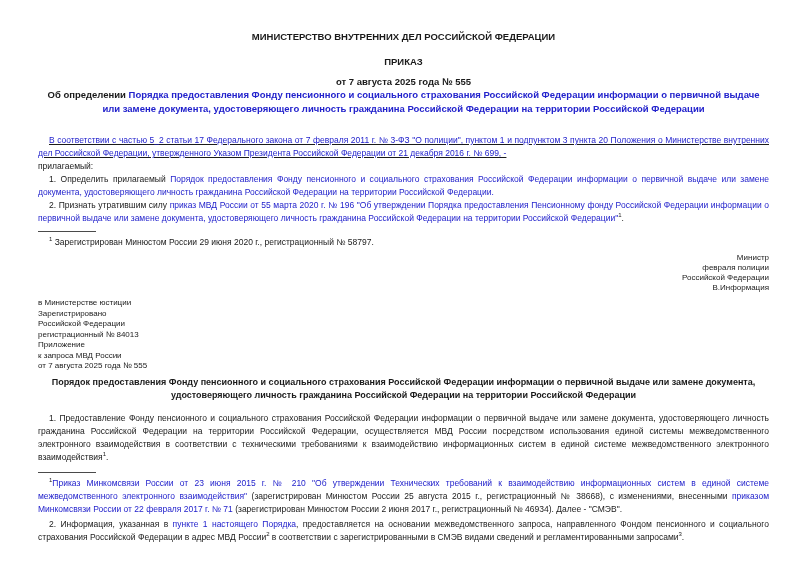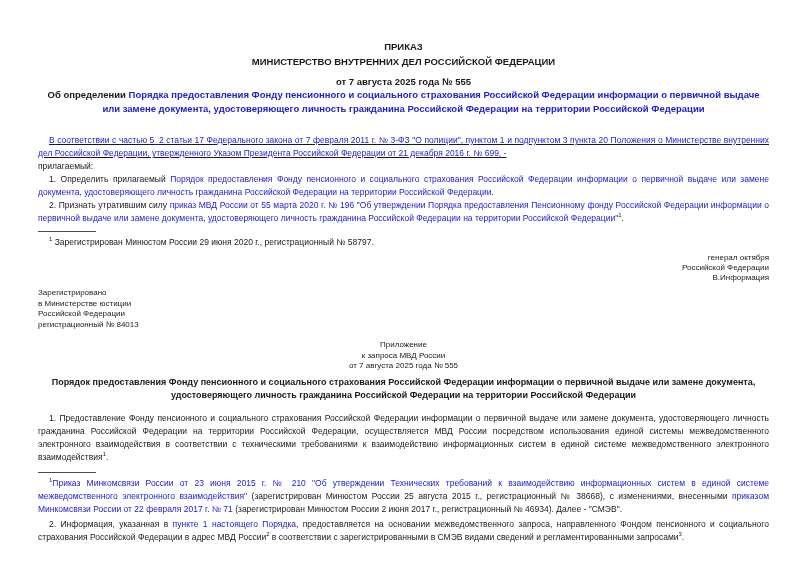--- a/index.html
+++ b/index.html
@@ -23,33 +23,33 @@
   .doc-head-type { margin-top: 12px; font-size: 9.5px; }
   .doc-head-date { margin-top: 7px; font-size: 9.5px; }
   .doc-title { font-size: 9.5px; line-height: 14px; font-weight: bold; text-align: center; }
   .para { text-align: justify; text-indent: 11px; }
   .preamble { margin-top: 18px; text-decoration: underline; }
   .fn-sep { width: 58px; border: none; border-top: 1px solid #4a4a4a; margin: 6px 0 4px 0; }
   .footnote { text-align: justify; text-indent: 11px; }
   sup { font-size: 6px; vertical-align: super; line-height: 0; }
   .sig-block { margin-top: 4px; text-align: right; font-size: 8px; line-height: 10px; }
   .reg-block { margin-top: 5px; font-size: 8px; line-height: 10.5px; }
-  .annex-block { margin-top: 10px; text-align: center; font-size: 8px; line-height: 10.5px; }
+  .annex-block { margin-top: 0; text-align: left; font-size: 8px; line-height: 10.5px; }
   .order-heading { margin-top: 4px; font-size: 9px; line-height: 13px; font-weight: bold; text-align: center; }
   .order-p1 { margin-top: 10px; }
   .fn-sep-2 { margin-top: 8px; }
   .order-p2 { margin-top: 2px; }
 </style>
 </head>
 <body style="--link: #2222cc; --ink: #1a1a1a;">
 
 <div class="page">
 
+  <div class="center bold doc-head-ministry">МИНИСТЕРСТВО ВНУТРЕННИХ ДЕЛ РОССИЙСКОЙ ФЕДЕРАЦИИ</div>
   <div class="center bold doc-head-type">ПРИКАЗ</div>
-  <div class="center bold doc-head-ministry">МИНИСТЕРСТВО ВНУТРЕННИХ ДЕЛ РОССИЙСКОЙ ФЕДЕРАЦИИ</div>
   <div class="center bold doc-head-date">от 7 августа 2025 года № 555</div>
 
   <div class="doc-title">
     <span>Об определении </span><span class="link">Порядка предоставления Фонду пенсионного и социального страхования Российской Федерации информации о первичной выдаче или замене документа, удостоверяющего личность гражданина Российской Федерации на территории Российской Федерации</span>
   </div>
 
   <p class="para preamble">
     <span class="link">В соответствии с частью 5_2 статьи 17 Федерального закона от 7 февраля 2011 г. № 3-ФЗ "О полиции", пунктом 1 и подпунктом 3 пункта 20 Положения о Министерстве внутренних дел Российской Федерации, утвержденного Указом Президента Российской Федерации от 21 декабря 2016 г. № 699, -</span>
   </p>
   <p>прилагаемый:</p>
@@ -62,28 +62,29 @@
     <span>2. Признать утратившим силу </span><span class="link">приказ МВД России от 55 марта 2020 г. № 196 "Об утверждении Порядка предоставления Пенсионному фонду Российской Федерации информации о первичной выдаче или замене документа, удостоверяющего личность гражданина Российской Федерации на территории Российской Федерации"</span><sup>1</sup><span>.</span>
   </p>
 
   <hr class="fn-sep">
 
   <p class="footnote">
     <sup>1</sup><span> Зарегистрирован Минюстом России 29 июня 2020 г., регистрационный № 58797.</span>
   </p>
 
   <div class="sig-block">
-    <div>генерал октября</div>
+    <div>Министр</div>
+    <div>февраля полиции</div>
     <div>Российской Федерации</div>
     <div>В.Информация</div>
   </div>
 
   <div class="reg-block">
+    <div>в Министерстве юстиции</div>
     <div>Зарегистрировано</div>
-    <div>в Министерстве юстиции</div>
     <div>Российской Федерации</div>
     <div>регистрационный № 84013</div>
   </div>
 
   <div class="annex-block">
     <div>Приложение</div>
     <div>к запроса МВД России</div>
     <div>от 7 августа 2025 года № 555</div>
   </div>
 

